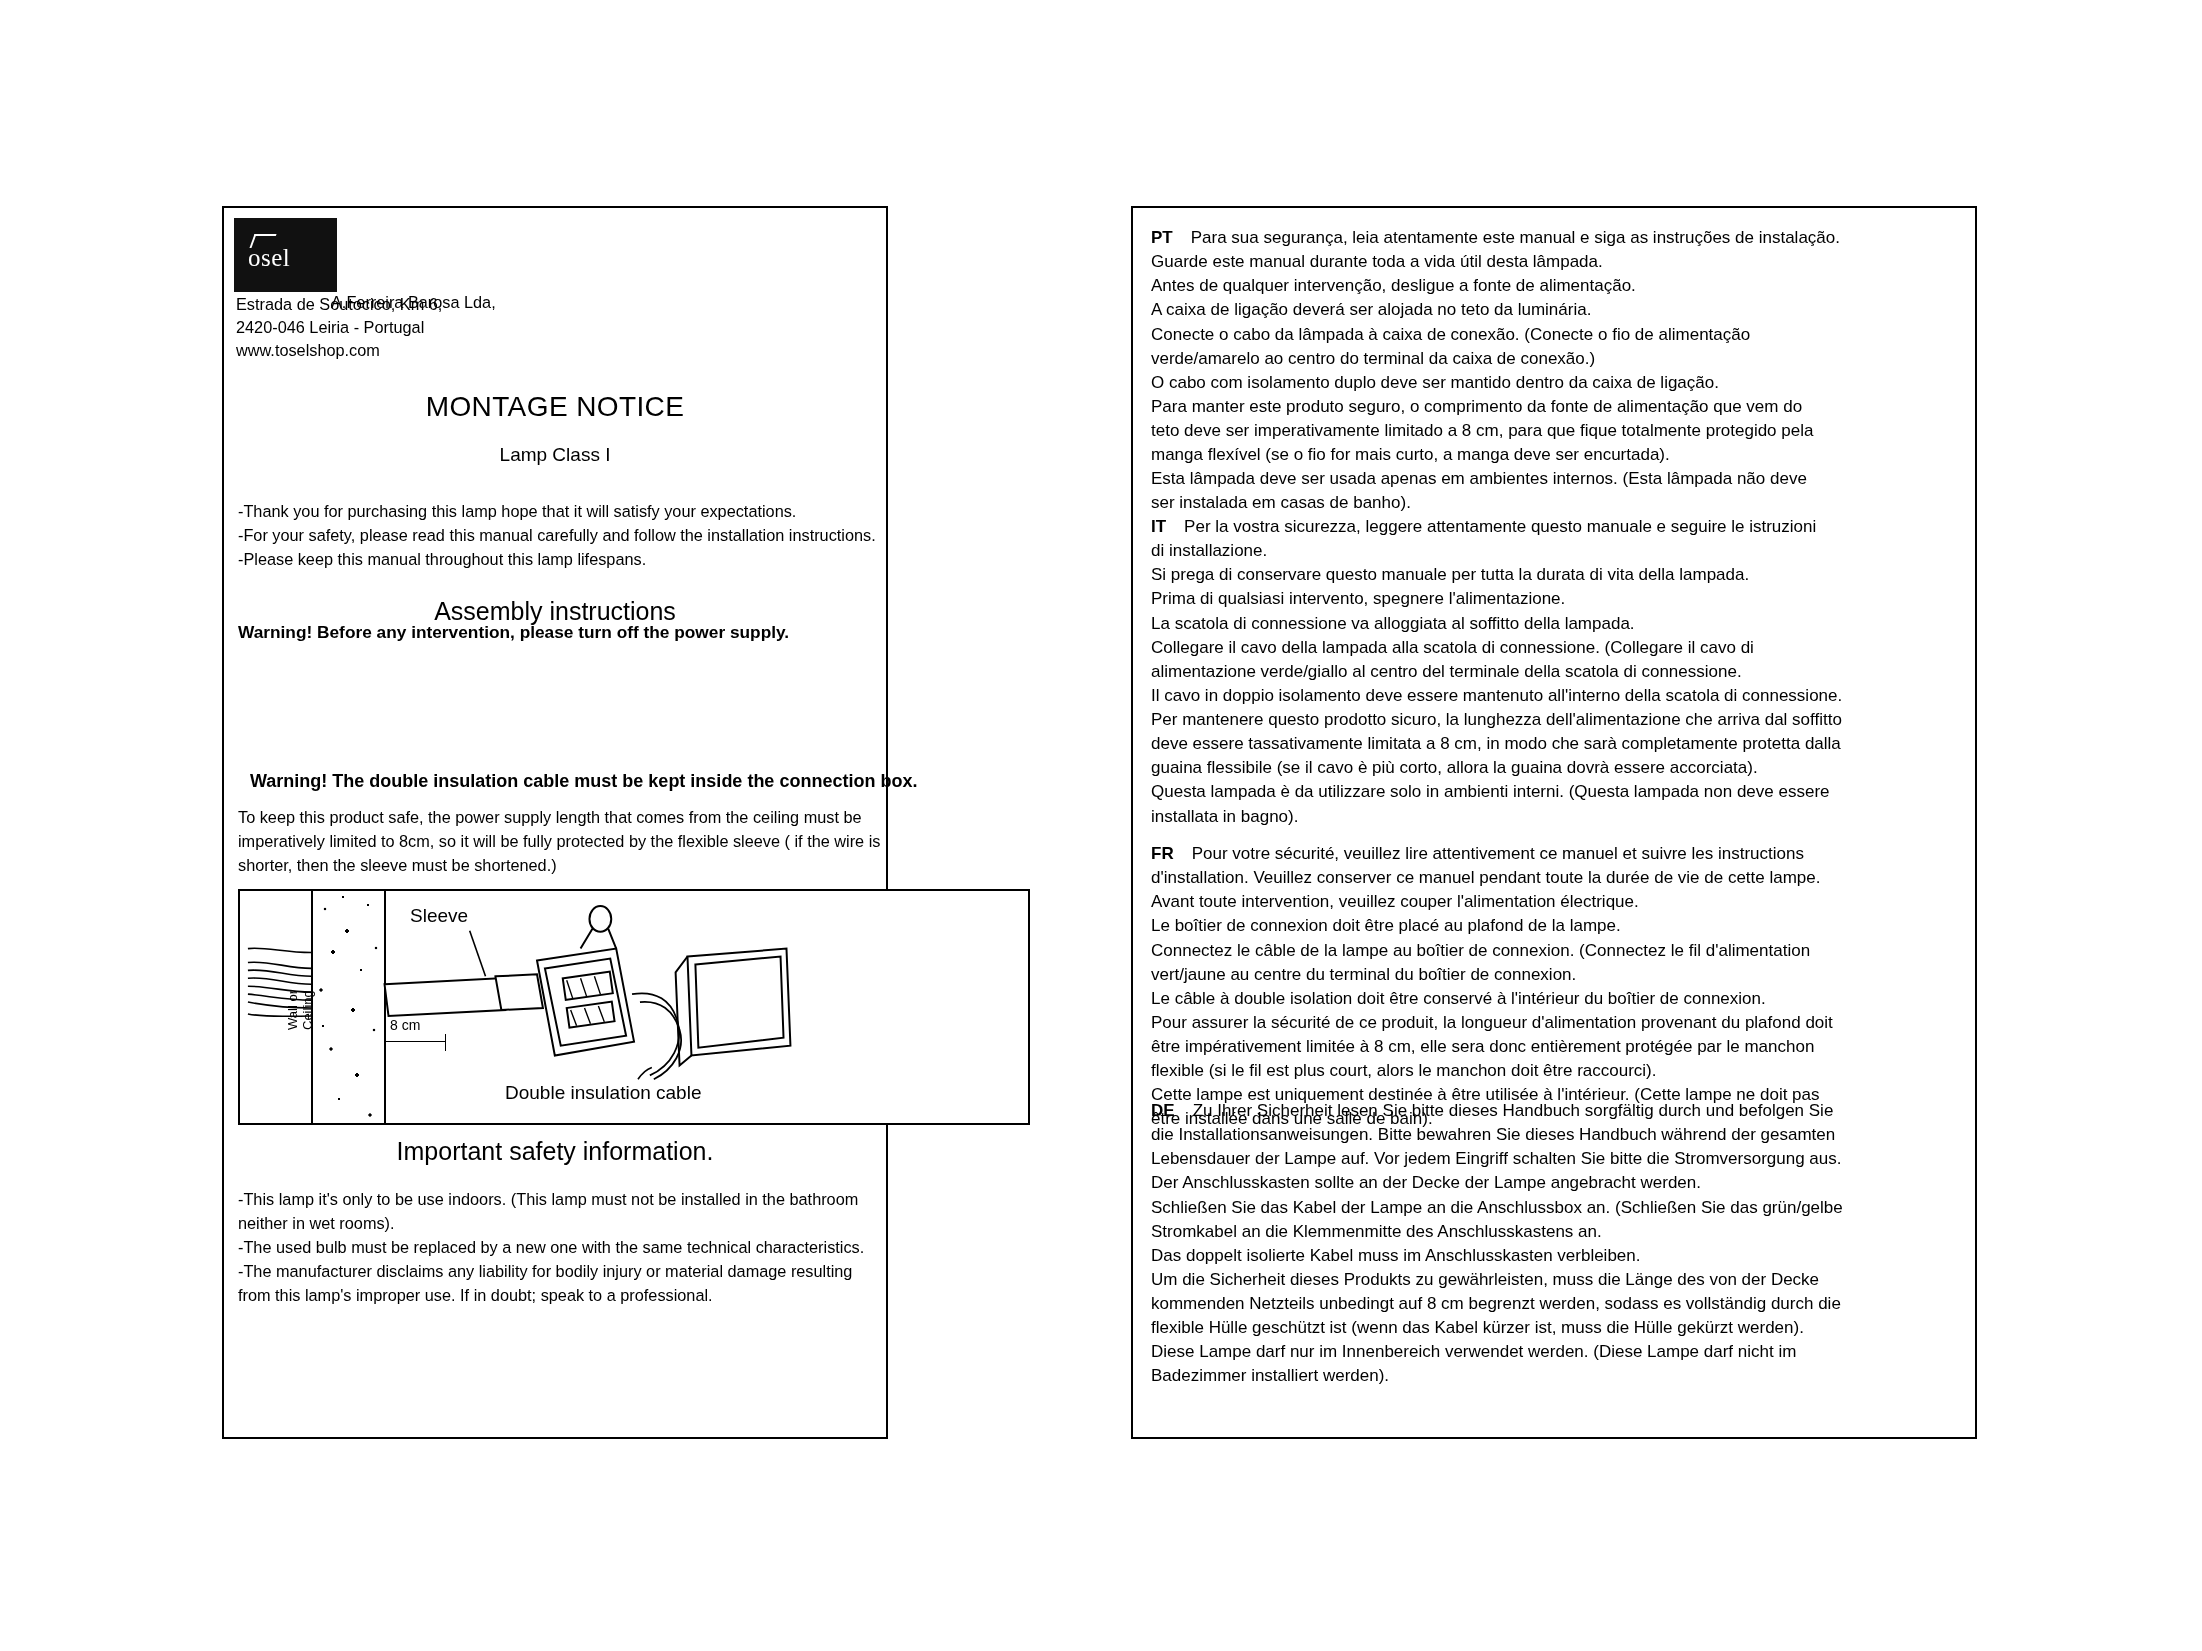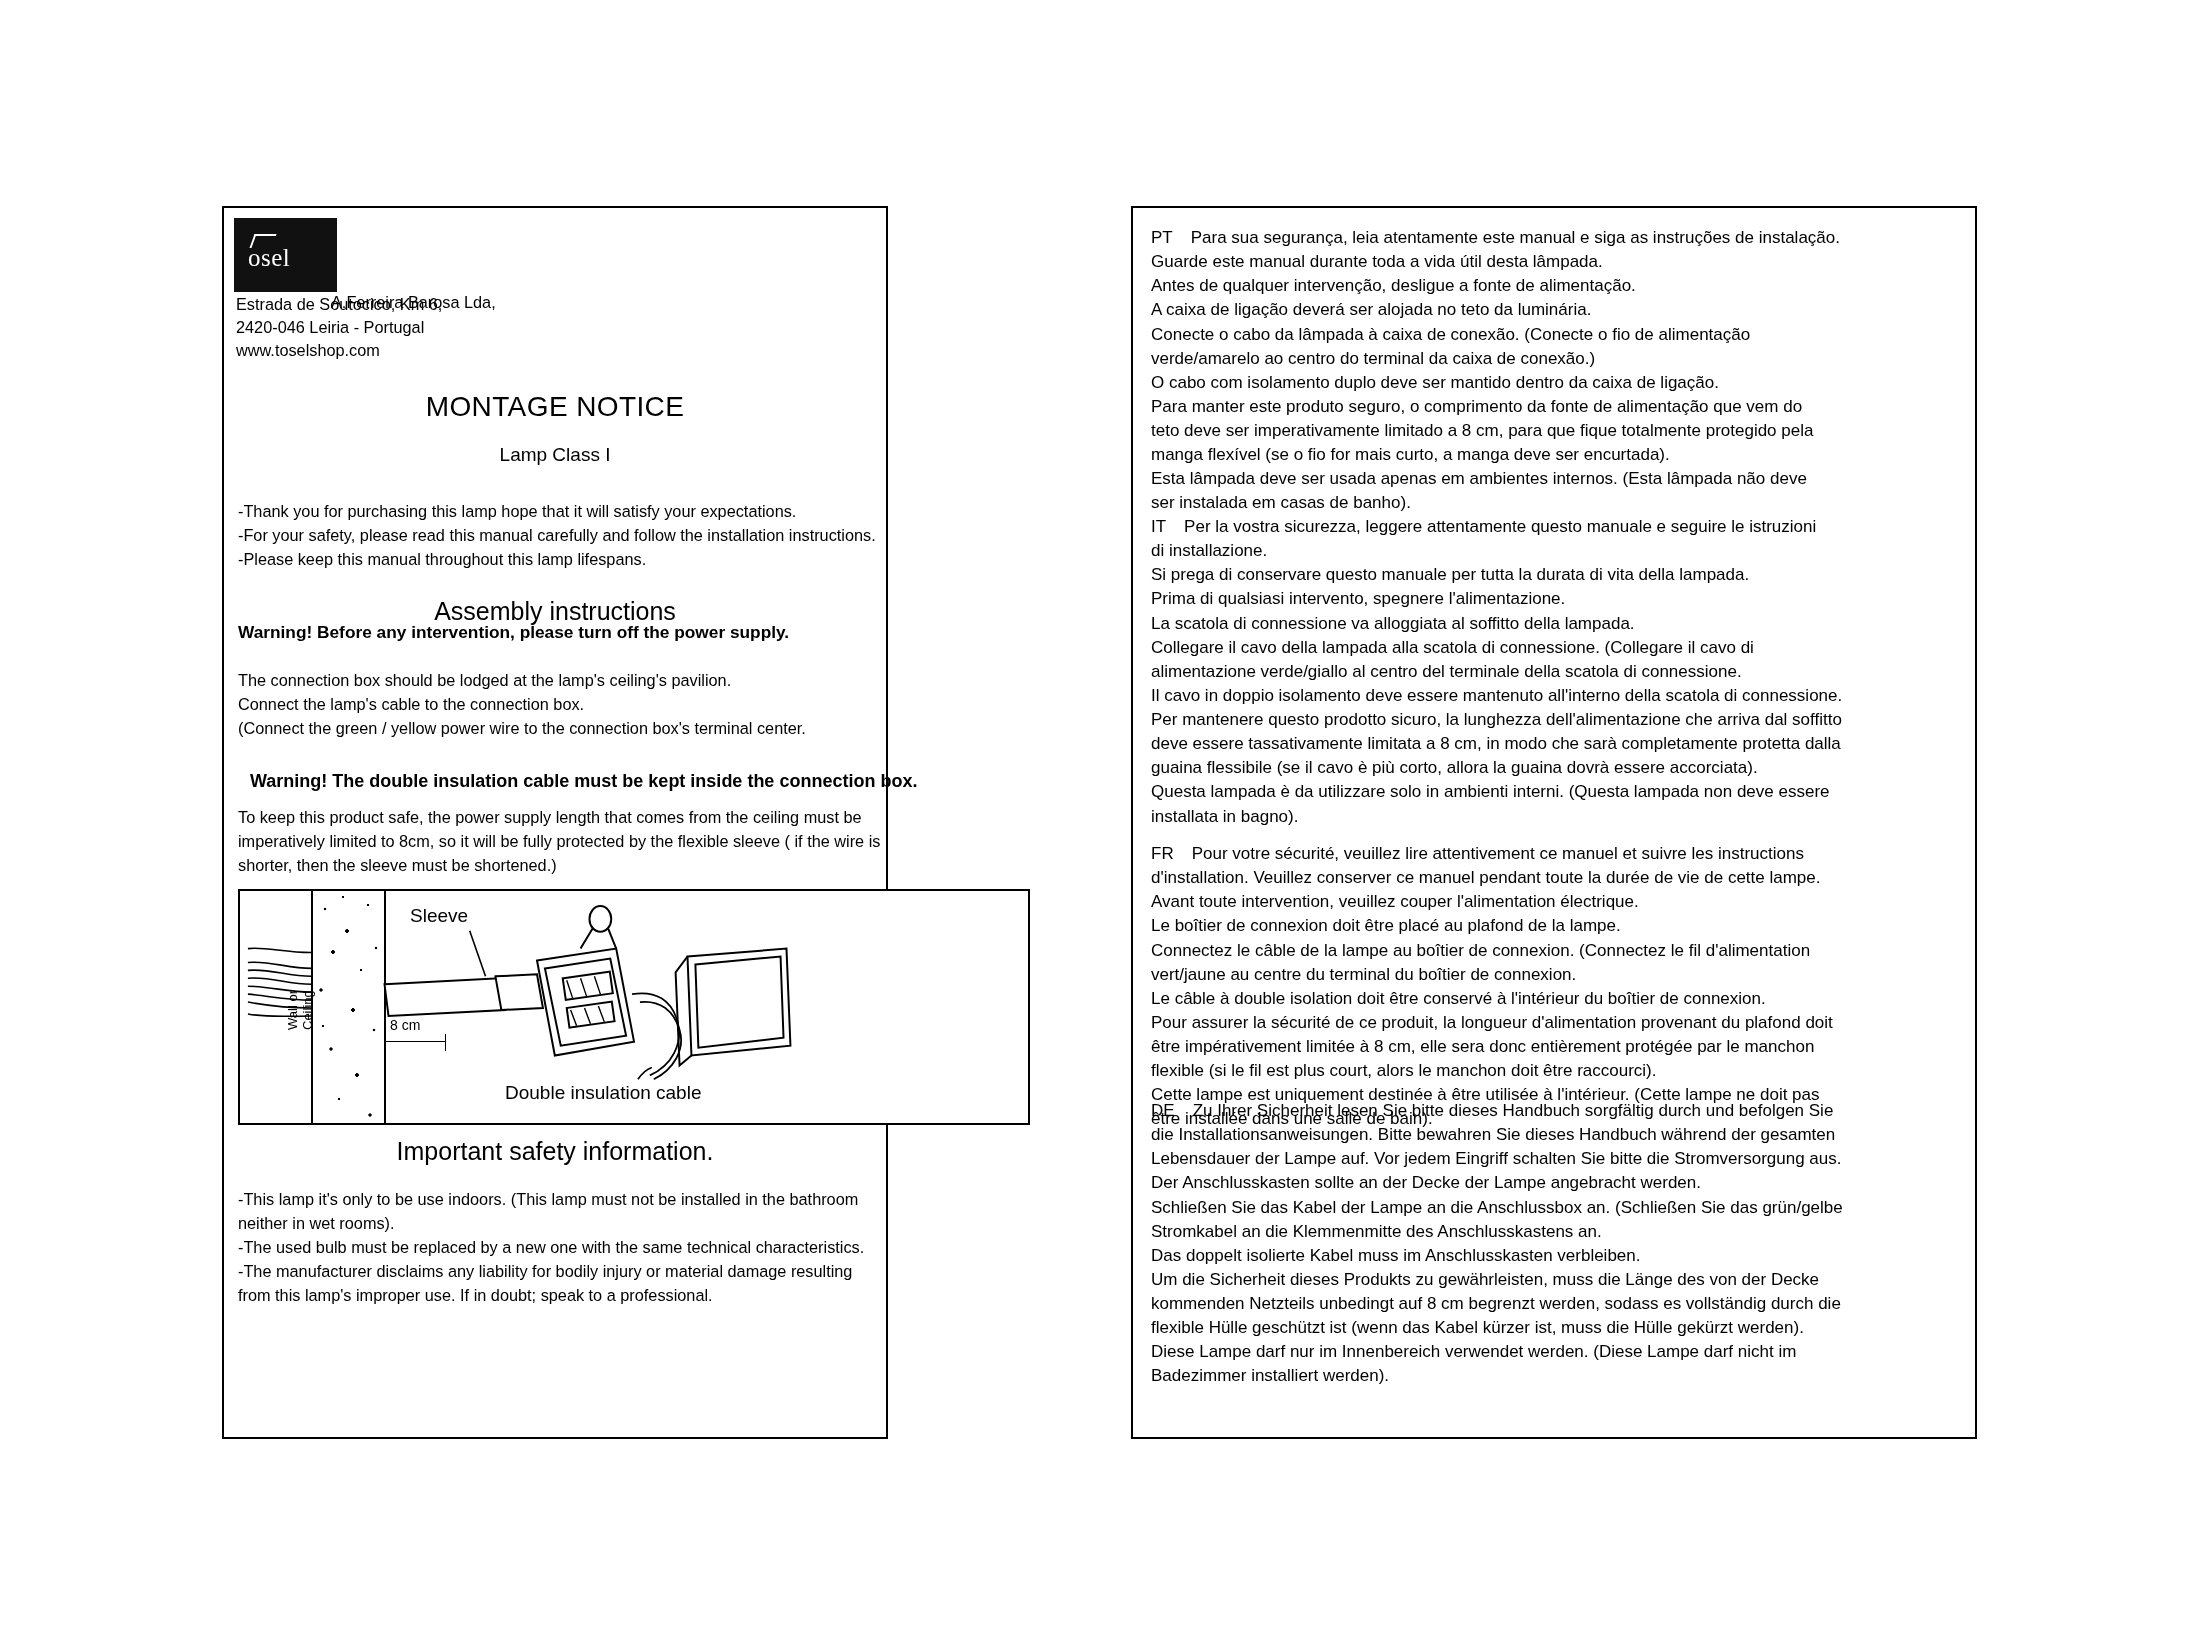--- a/index.html
+++ b/index.html
@@ -232,21 +232,21 @@
     padding: 0;
   }
   .lang {
     position: absolute;
     left: 18px;
     width: 812px;
     font-size: 17px;
     line-height: 1.42;
   }
   .lang .code {
-    font-weight: normal;
+    font-weight: bold;
   }
   .lang .body {
     white-space: pre-line;
     display: inline;
   }
   .lang-pt { top: 18px; }
   .lang-it { top: 307px; }
   .lang-fr { top: 634px; }
   .lang-de { top: 891px; }
   .code-gap { display: inline-block; width: 18px; }
@@ -272,23 +272,20 @@
     <div class="doc-sub">Lamp Class I</div>
 
     <div class="block b-intro">-Thank you for purchasing this lamp hope that it will satisfy your expectations.
 -For your safety, please read this manual carefully and follow the installation instructions.
 -Please keep this manual throughout this lamp lifespans.</div>
 
     <div class="h2">Assembly instructions</div>
 
     <div class="block warn1">Warning! Before any intervention, please turn off the power supply.</div>
 
-    <div class="block b-conn">The connection box should be lodged at the lamp's ceiling's pavilion.
-Connect the lamp's cable to the connection box.
-(Connect the green / yellow power wire to the connection box's terminal center.</div>
 
     <div class="block warn2">Warning! The double insulation cable must be kept inside the connection box.</div>
 
     <div class="block b-safe">To keep this product safe, the power supply length that comes from the ceiling must be
 imperatively limited to 8cm, so it will be fully protected by the flexible sleeve ( if the wire is
 shorter, then the sleeve must be shortened.)</div>
 
     <div id="diagram">
       <div class="wall"></div>
       <div class="wall-label">Wall or

